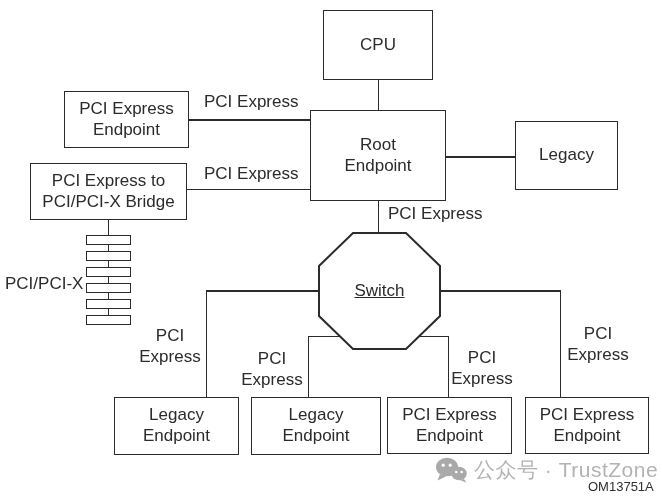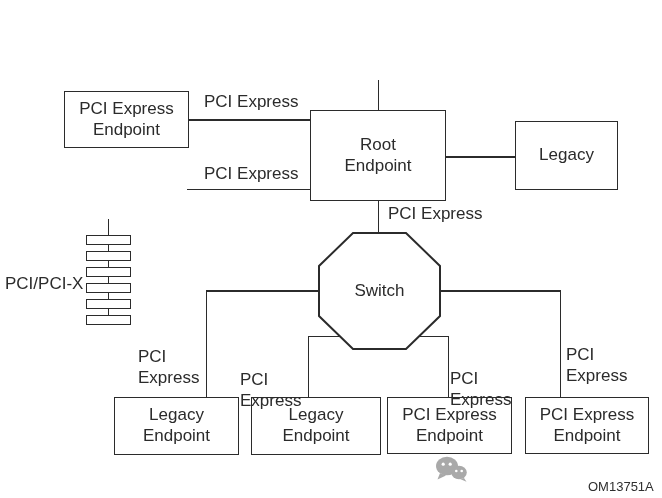--- a/index.html
+++ b/index.html
@@ -13,29 +13,29 @@
     border:1.5px solid #2b2b2b;background:#ffffff;
     display:flex;align-items:center;justify-content:center;
     text-align:center;font-size:17px;line-height:1.22;
     white-space:pre-line;z-index:2;
   }
   .line{position:absolute;background:#2b2b2b;z-index:0;}
   .elabel{
     position:absolute;font-size:17px;line-height:1.22;
     white-space:pre-line;z-index:3;
   }
-  .elabel.center{margin-top:21px;}
+  .elabel.center{text-align:center;}
   .bar{
     position:absolute;box-sizing:border-box;left:86px;width:45px;height:10px;
     border:1.5px solid #2b2b2b;background:#ffffff;z-index:1;
   }
   #switch-wrap{position:absolute;left:318px;top:232px;width:123px;height:118px;z-index:2;}
   #switch-label{
     position:absolute;left:0;top:0;width:123px;height:118px;
-    display:flex;align-items:center;justify-content:center;font-size:17px;
+    display:flex;align-items:center;justify-content:center;font-size:17px;text-decoration:underline;
   }
   #watermark{
     position:absolute;left:435px;top:456px;display:flex;align-items:center;
     gap:7px;z-index:4;color:#b3b3b3;
   }
   #watermark-text{font-size:21px;letter-spacing:0.5px;}
   #figure-code{
     position:absolute;left:588px;top:471px;font-size:13px;color:#2f2f2f;z-index:5;margin-top:8px;
   }
 </style>
@@ -63,29 +63,32 @@
   <div class="line" style="left:439px;top:290px;width:122px;height:1.5px;"></div>
   <div class="line" style="left:559.5px;top:290px;width:1.5px;height:108px;"></div>
 
   <div class="bar" style="top:235px;"></div>
   <div class="bar" style="top:251px;"></div>
   <div class="bar" style="top:267px;"></div>
   <div class="bar" style="top:283px;"></div>
   <div class="bar" style="top:299px;"></div>
   <div class="bar" style="top:315px;"></div>
 
+  <div class="node" style="left:323px;top:10px;width:110px;height:70px;">CPU</div>
 
   <div class="node" style="left:310px;top:110px;width:136px;height:91px;">Root
 Endpoint</div>
 
   <div class="node" style="left:515px;top:121px;width:103px;height:69px;">Legacy</div>
 
   <div class="node" style="left:64px;top:91px;width:125px;height:57px;">PCI Express
 Endpoint</div>
 
+  <div class="node" style="left:30px;top:163px;width:157px;height:57px;">PCI Express to
+PCI/PCI-X Bridge</div>
 
   <div class="node" style="left:114px;top:397px;width:125px;height:58px;">Legacy
 Endpoint</div>
 
   <div class="node" style="left:251px;top:397px;width:130px;height:58px;">Legacy
 Endpoint</div>
 
   <div class="node" style="left:387px;top:397px;width:125px;height:57px;">PCI Express
 Endpoint</div>
 
@@ -123,17 +126,18 @@
     <svg width="32" height="26" viewBox="0 0 32 26">
       <ellipse cx="12" cy="10" rx="11" ry="9.3" fill="#a9a9a9"></ellipse>
       <polygon points="5,17 2.5,23.5 11,19.5" fill="#a9a9a9"></polygon>
       <circle cx="8.2" cy="8.2" r="1.6" fill="#ffffff"></circle>
       <circle cx="15.2" cy="8.2" r="1.6" fill="#ffffff"></circle>
       <ellipse cx="24" cy="16.5" rx="7.8" ry="6.8" fill="#a9a9a9"></ellipse>
       <polygon points="29,22 31.5,25.8 25,23" fill="#a9a9a9"></polygon>
       <circle cx="21.3" cy="15" r="1.3" fill="#ffffff"></circle>
       <circle cx="26.7" cy="15" r="1.3" fill="#ffffff"></circle>
     </svg>
+    <span id="watermark-text">公众号 · TrustZone</span>
   </div>
 
   <div id="figure-code">OM13751A</div>
 
 </div>
 
 </body></html>

